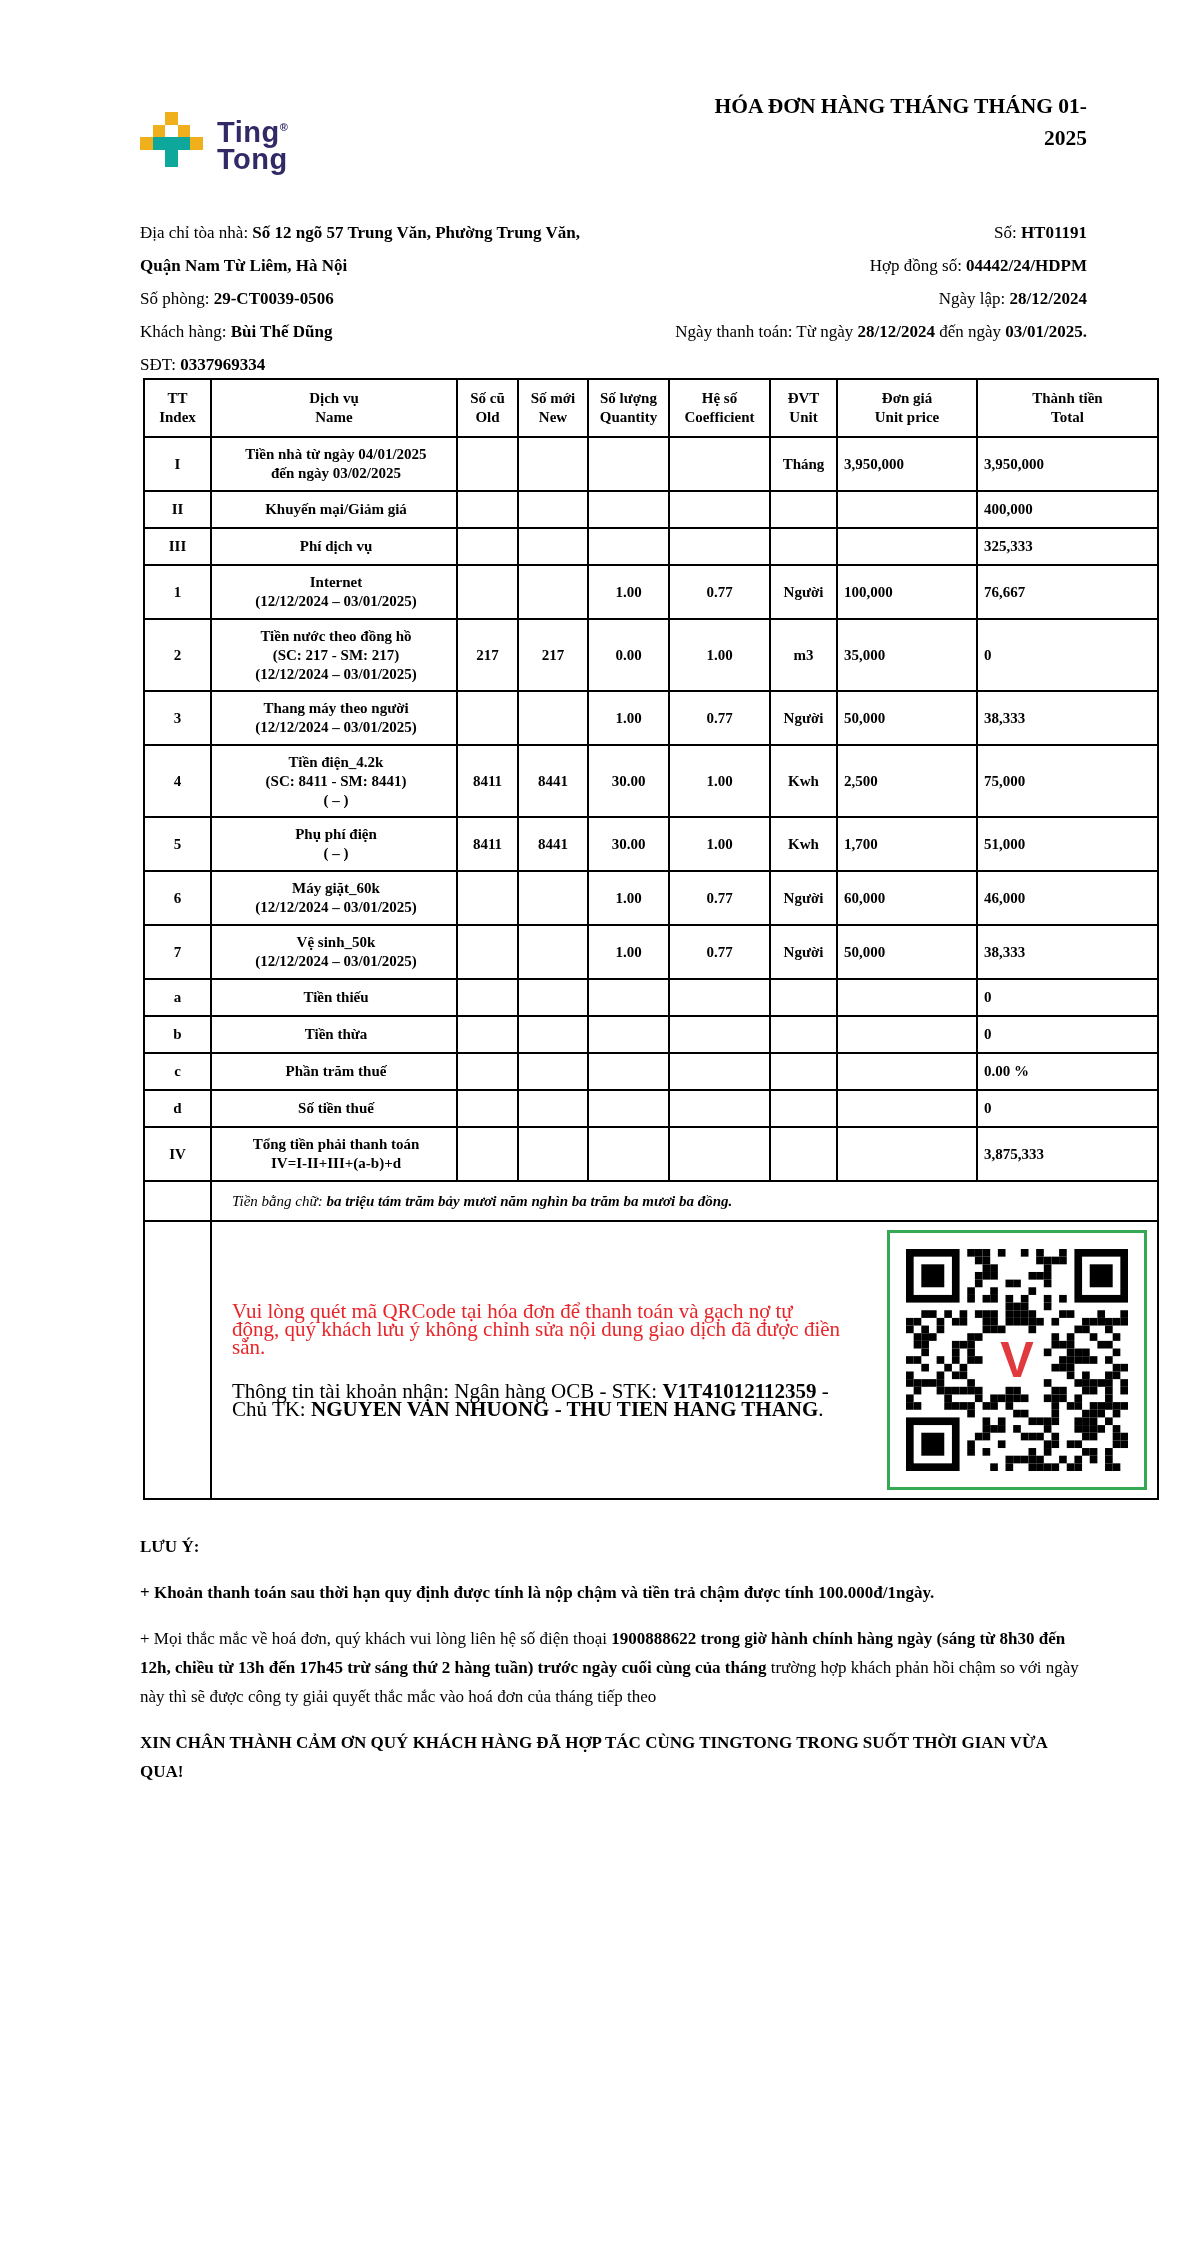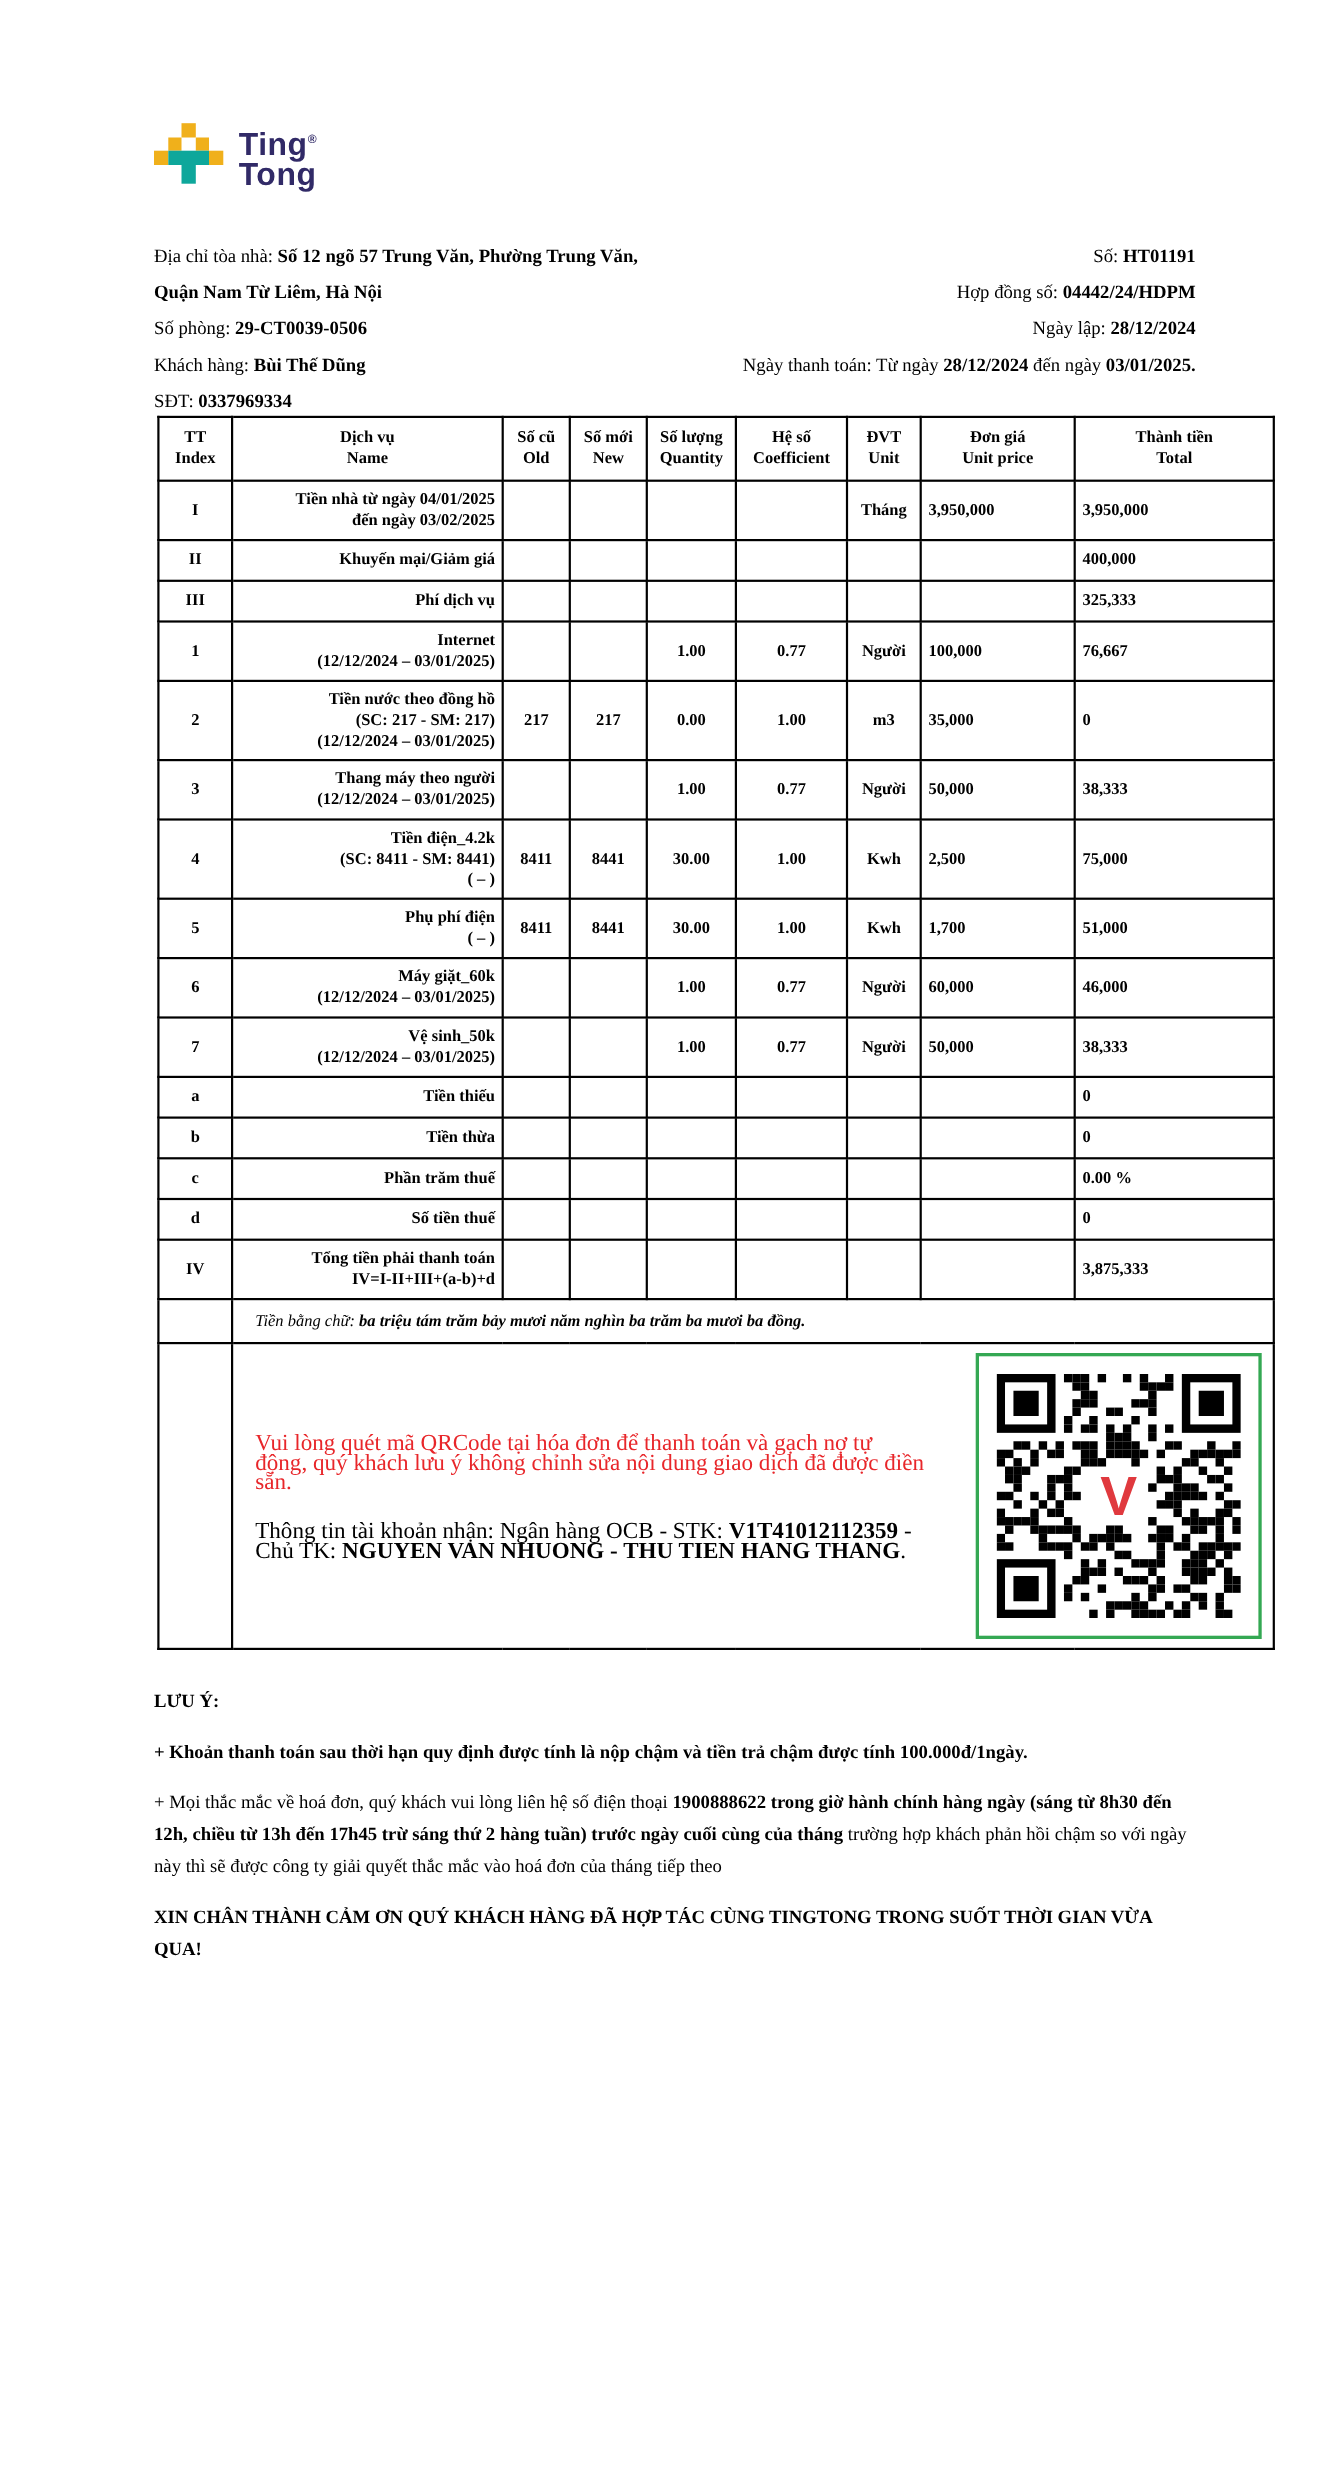--- a/index.html
+++ b/index.html
@@ -24,21 +24,21 @@
   .invoice-table { position:absolute; left:143px; top:378px; width:1014px;
                    border-collapse:collapse; table-layout:fixed;
                    font-size:15px; font-weight:bold; }
   .invoice-table th, .invoice-table td { border:2px solid #000; vertical-align:middle; padding:4px 6px; }
   .invoice-table thead tr { height:58px; }
   .invoice-table th { text-align:center; line-height:19px; font-weight:bold; }
   tr.rh1 { height:37px;margin-top:45px; }
   tr.rh2 { height:54px; }
   tr.rh3 { height:72px; }
   td.c-idx { text-align:center; }
-  td.c-name { text-align:right; padding-left:10px; white-space:pre-line; line-height:19px; }
+  td.c-name { text-align:center; padding-left:10px; white-space:pre-line; line-height:19px; }
   td.c-mid { text-align:center; }
   td.c-num { text-align:left; padding-right:12px; }
 
   tr.words-row { height:40px;margin-top:32px; }
   tr.words-row td.words-cell { font-weight:normal; font-style:italic; text-align:left; padding-left:20px; font-size:15px; }
 
   tr.qr-row { height:278px; }
   td.qr-cell { padding:0; }
   .qr-flex { display:flex; align-items:center; justify-content:space-between; height:100%; padding:0 10px 0 20px; }
   .qr-text { width:612px; font-size:21px; font-weight:normal; line-height:18px; text-align:left; }
@@ -67,20 +67,24 @@
       <div class="px" style="left: 50px; top: 25px; width: 12.5px; height: 12.5px; background: rgb(240, 176, 27);"></div>
       <div class="px" style="left: 12.5px; top: 25px; width: 37.5px; height: 12.5px; background: rgb(14, 167, 155);"></div>
       <div class="px" style="left: 25px; top: 37.5px; width: 12.5px; height: 17px; background: rgb(14, 167, 155);"></div>
     </div>
     <div class="logo-text" style="color: rgb(49, 42, 103);">
       <span>Ting</span><sup>®</sup><br>
       <span>Tong</span>
     </div>
   </div>
 
+  <div class="title">
+    <span>HÓA ĐƠN HÀNG THÁNG THÁNG 01-</span><br>
+    <span>2025</span>
+  </div>
 
   <div class="info-left">
     <div><span>Địa chỉ tòa nhà: </span><span style="font-weight: bold;">Số 12 ngõ 57 Trung Văn, Phường Trung Văn, Quận Nam Từ Liêm, Hà Nội</span></div>
     <div><span>Số phòng: </span><span style="font-weight: bold;">29-CT0039-0506</span></div>
     <div><span>Khách hàng: </span><span style="font-weight: bold;">Bùi Thế Dũng</span></div>
     <div><span>SĐT: </span><span style="font-weight: bold;">0337969334</span></div>
   </div>
 
   <div class="info-right">
     <div><span>Số: </span><span style="font-weight: bold;">HT01191</span></div>

